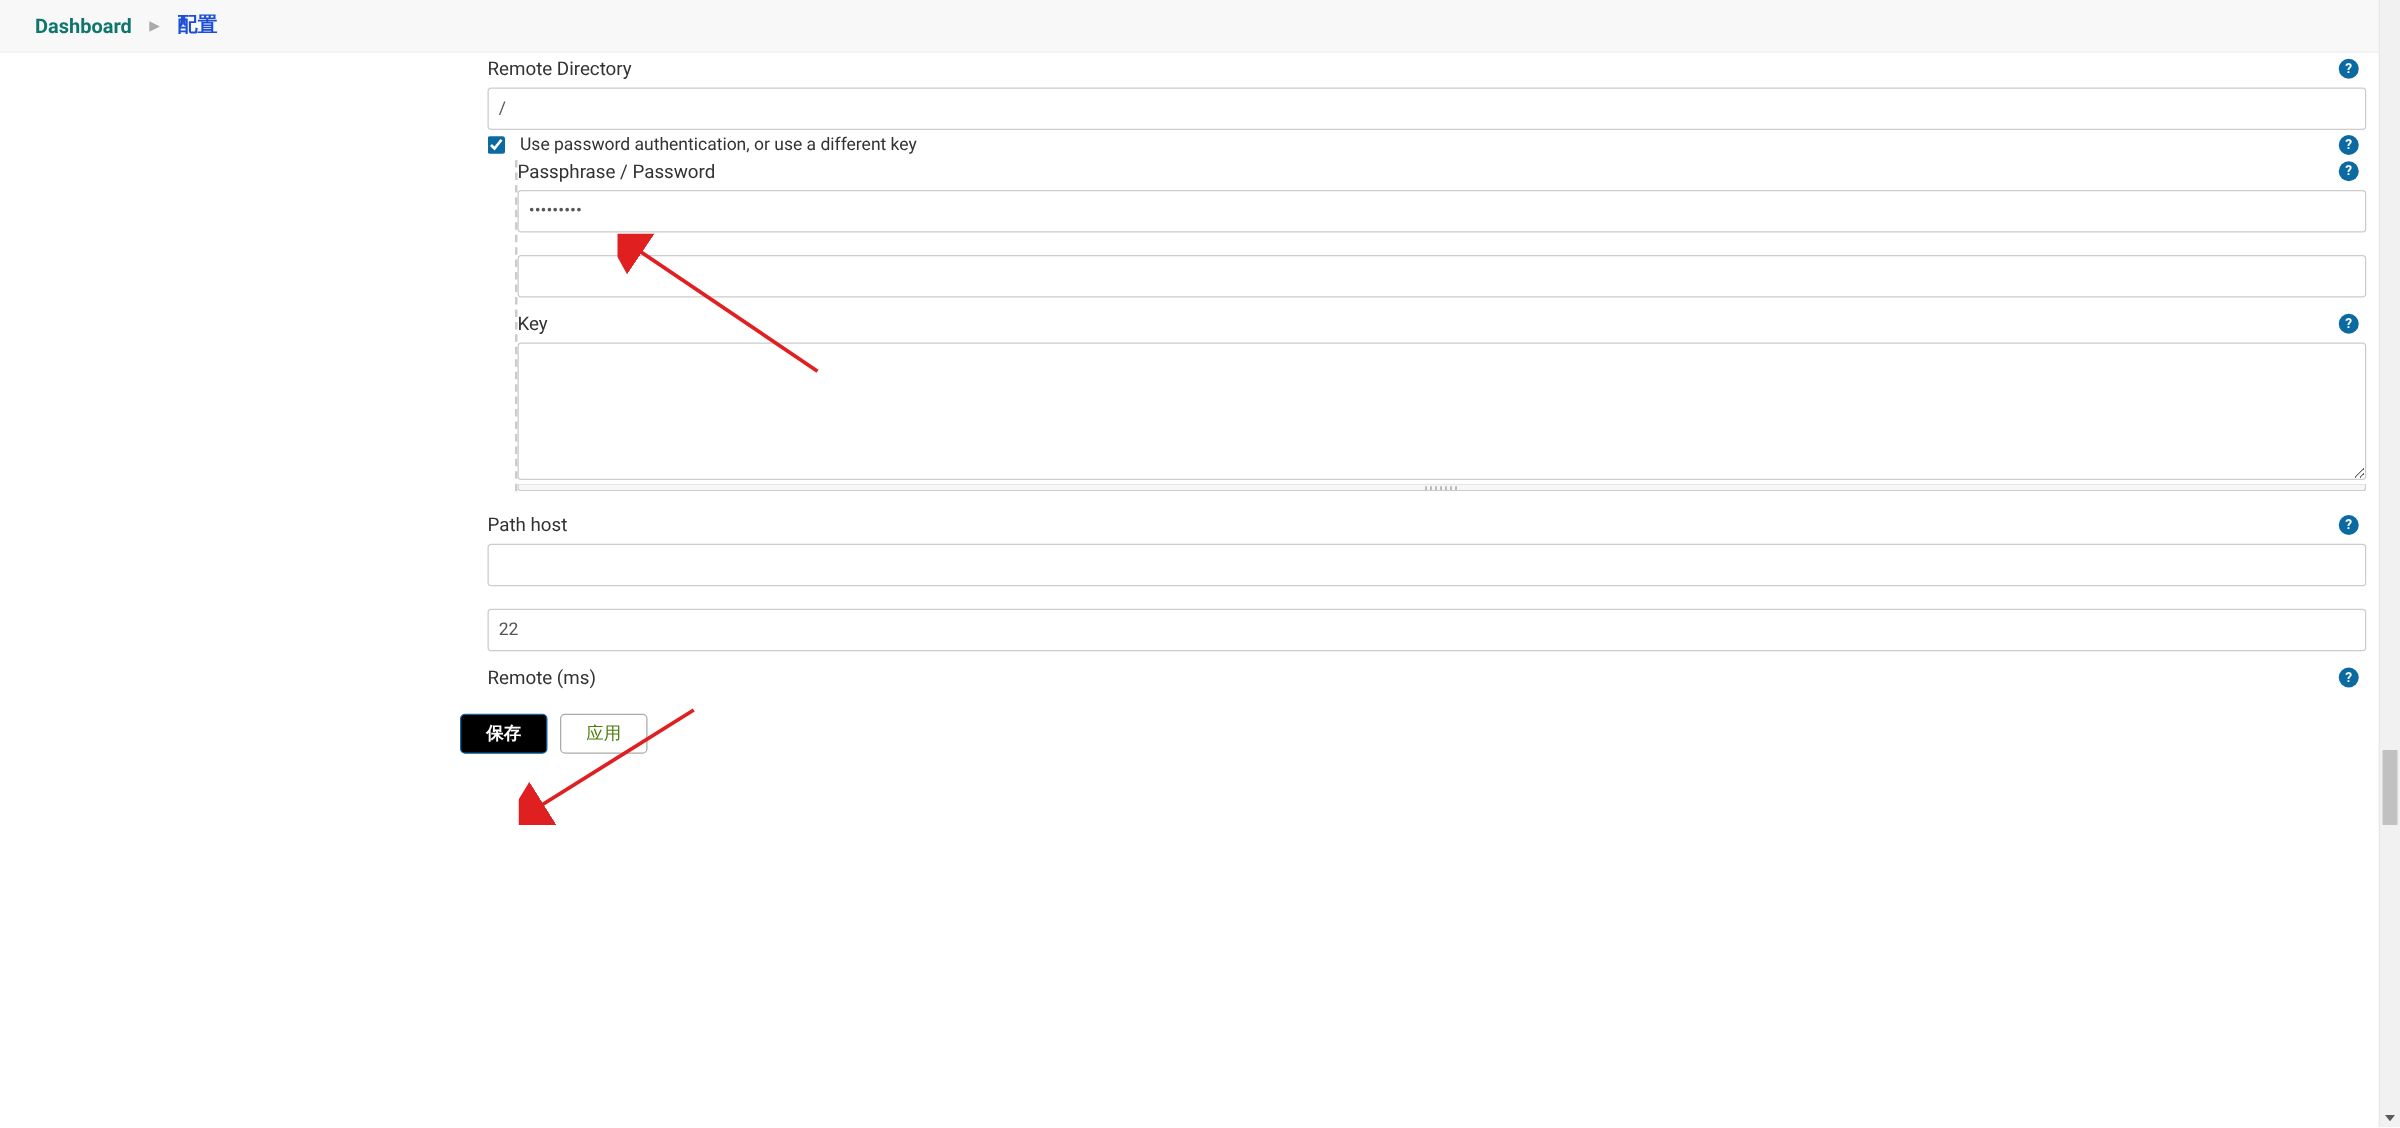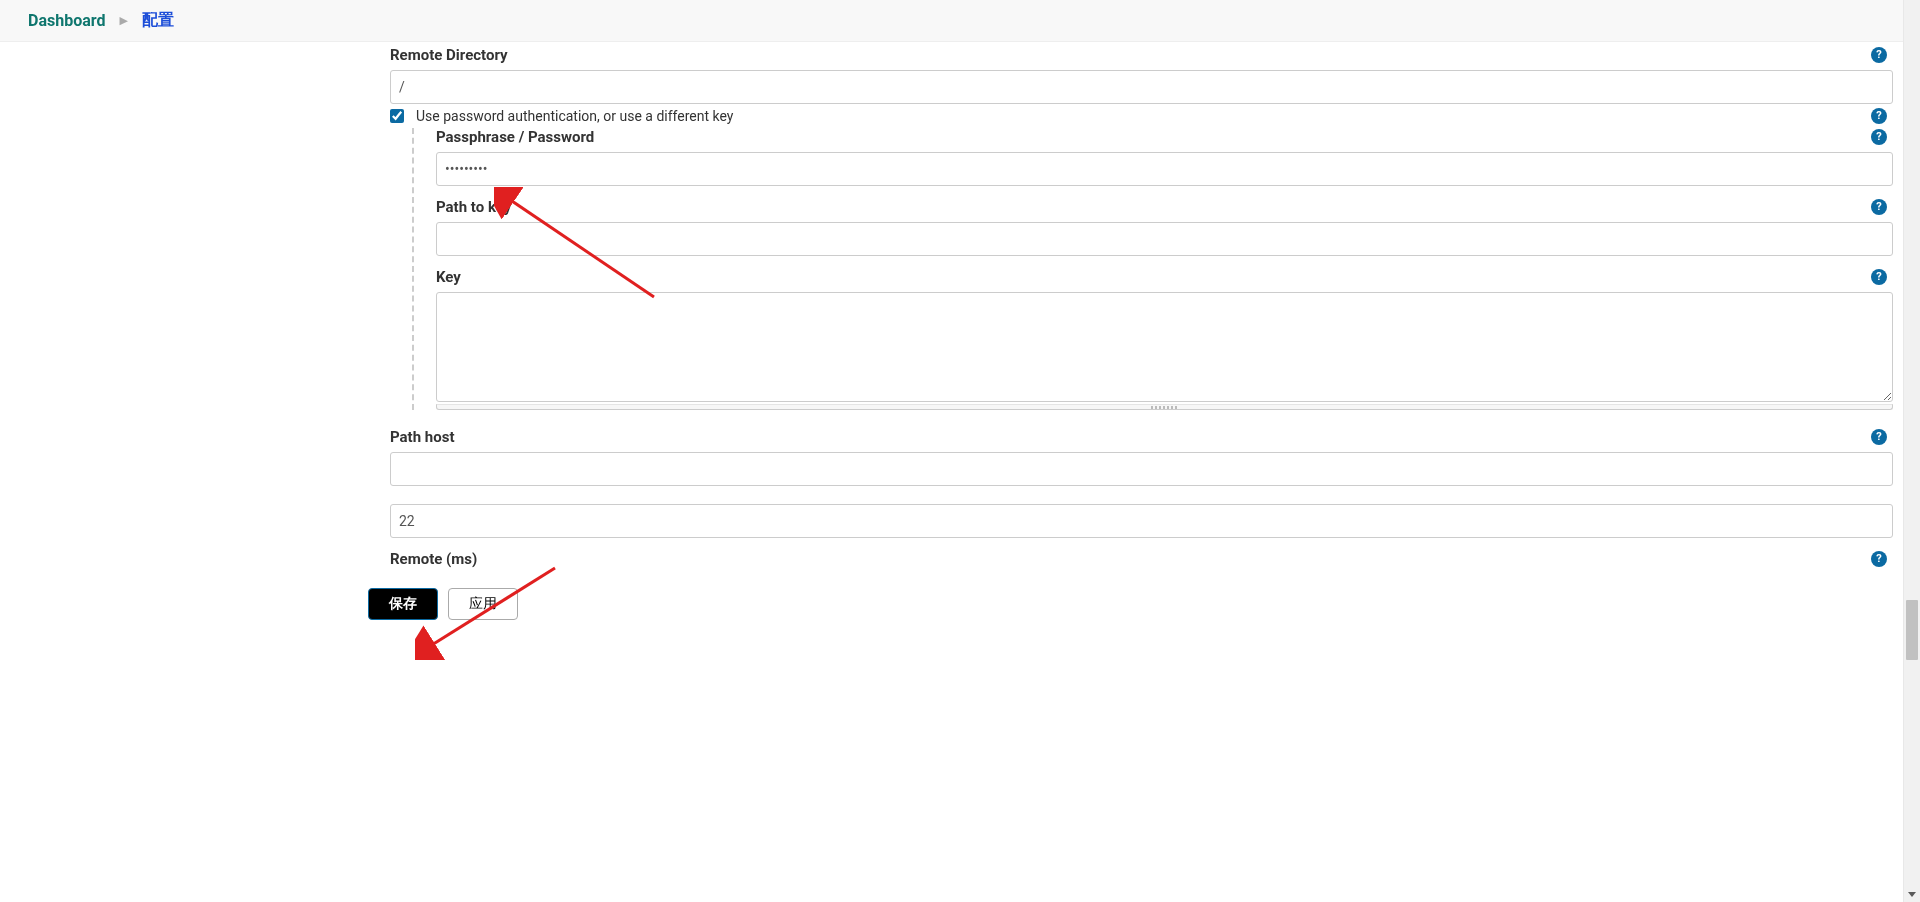--- a/index.html
+++ b/index.html
@@ -110,21 +110,21 @@
   .field-row.top { margin-top: 0; padding-top: 4px;}
   .label-line {
     display: flex;
     align-items: center;
     justify-content: space-between;
     padding-right: 0;
   }
   .label-line .lbl {
     font-size: 15px;
     color: #333;
-    font-weight: 700;
+    font-weight: 400;
   }
   .help-icon {
     width: 16px; height: 16px;
     background: #0b6aa2;
     border-radius: 50%;
     position: relative;
     flex: none;
     margin-right: 6px;
   }
   .help-icon::after {
@@ -173,21 +173,21 @@
     content: "";
     position: absolute;
     left: 50%;
     top: 1px;
     width: 28px;
     height: 3px;
     transform: translateX(-50%);
     background: repeating-linear-gradient(90deg,#bbb 0 2px, transparent 2px 4px);
   }
 
-  .indent-pad { margin-left: 22px; }
+  .indent-pad { }
 
   .chk-row {
     display: flex;
     justify-content: space-between;
     margin-bottom: 4px;
   }
   .chk-row .chk-left { display: flex; align-items: center; gap: 12px; }
   .chk-row input[type=checkbox] {
     width: 14px; height: 14px;
     accent-color: #0b6aa2;
@@ -208,21 +208,21 @@
     border: 1px solid transparent;
   }
   .btn-primary {
     background: #000000;
     color: #fff;
     border-color: #0b6aa2;
     font-weight: 700;
   }
   .btn-secondary {
     background: #fff;
-    color: #000000;
+    color: #4d7c0f;
     border: 1px solid #aaa;
   }
 
   
   .arrow {
     position: absolute;
     pointer-events: none;
   }
   .arrow svg { display: block; }
 
@@ -262,24 +262,20 @@
 
           <div class="field-row indent-pad" style="margin-top:4px;">
             <div class="label-line">
               <span class="lbl">Passphrase / Password</span>
               <span class="help-icon"></span>
             </div>
             <input class="text-input" type="text" value="•••••••••" style="">
           </div>
 
           <div class="field-row indent-pad">
-            <div class="label-line">
-              <span class="lbl">Path to key</span>
-              <span class="help-icon"></span>
-            </div>
             <input class="text-input" type="text" value="" style="">
           </div>
 
           <div class="field-row indent-pad">
             <div class="label-line">
               <span class="lbl">Key</span>
               <span class="help-icon"></span>
             </div>
             <div class="ta-wrap">
               <textarea class="text-area" style=""></textarea>

